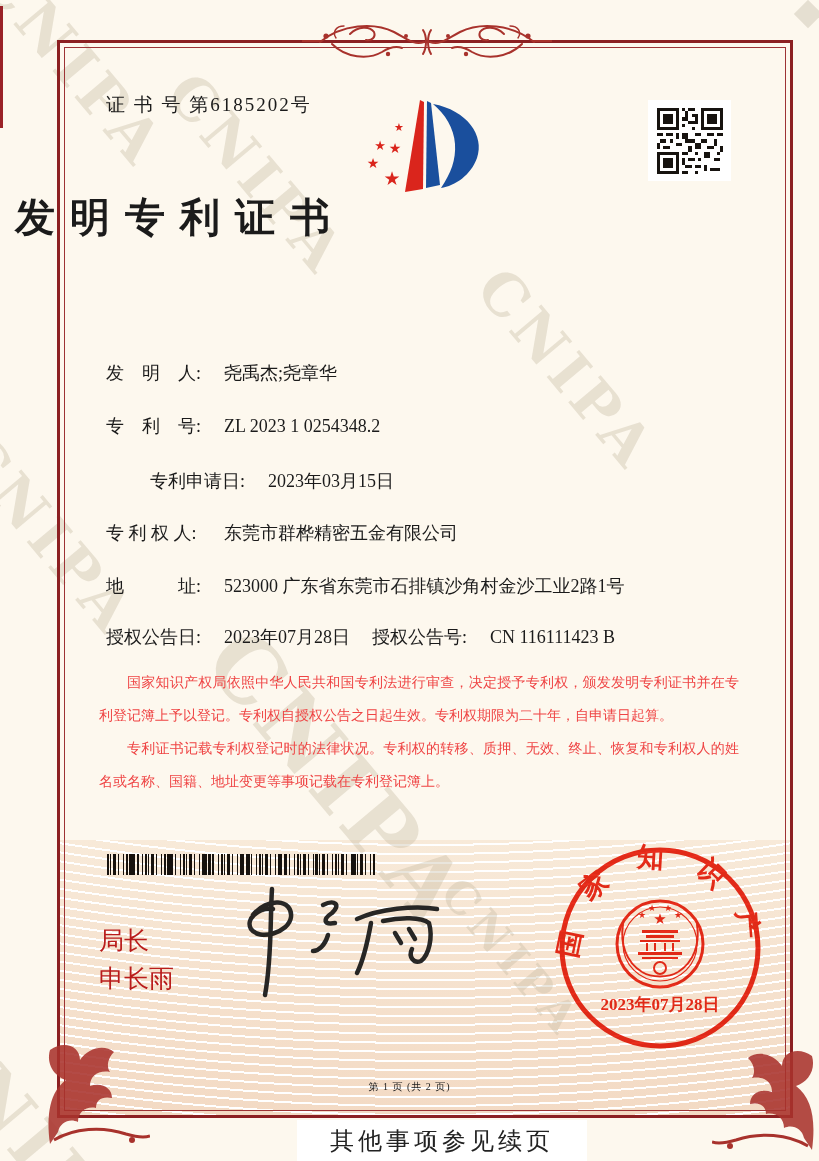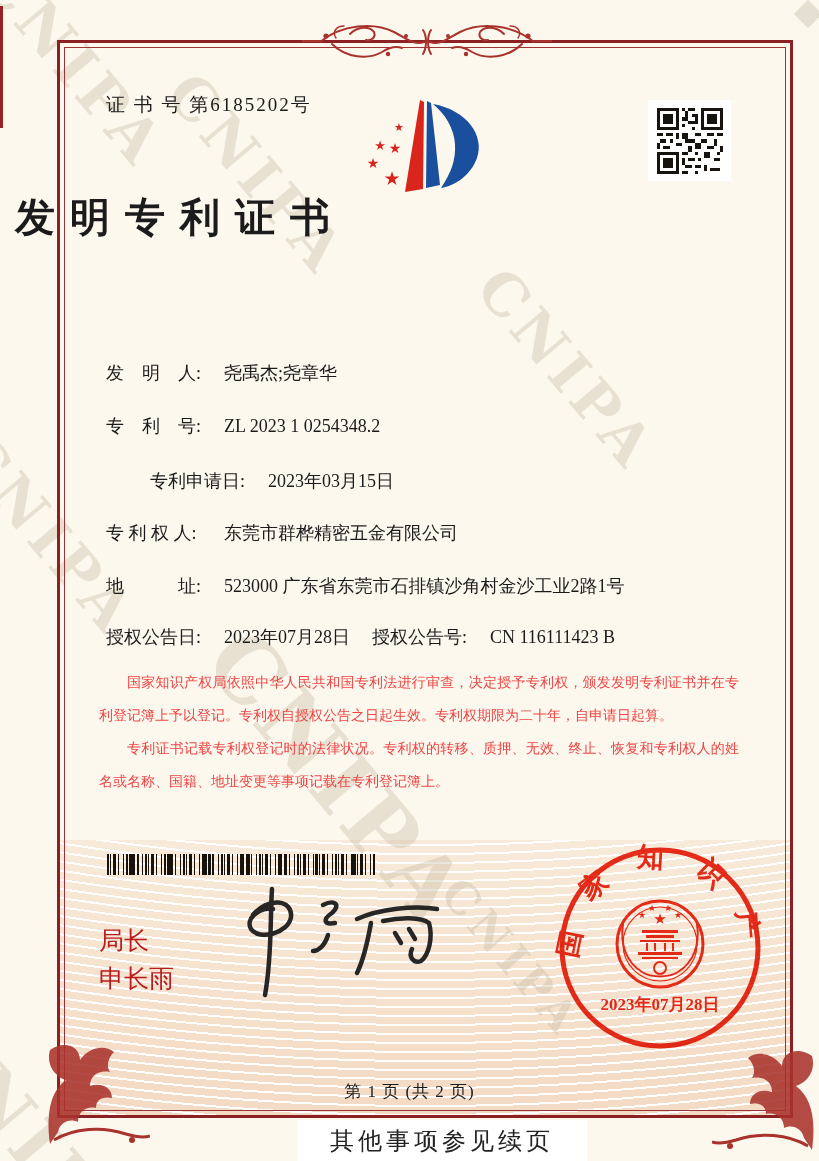--- a/index.html
+++ b/index.html
@@ -41,21 +41,21 @@
   .paras p{margin:0;text-indent:2em;}
   
   .barcode{position:absolute;left:107px;top:854px;width:269px;height:21px;z-index:5;
       background-image:
         repeating-linear-gradient(90deg,#17120e 0 2px,transparent 2px 3px,#17120e 3px 4px,transparent 4px 6px,#17120e 6px 9px,transparent 9px 11px,#17120e 11px 12px,transparent 12px 16px,#17120e 16px 17px,transparent 17px 19px),
         repeating-linear-gradient(90deg,transparent 0 23px,#17120e 23px 26px,transparent 26px 31px,#17120e 31px 32px,transparent 32px 37px);}
   .director{position:absolute;left:99px;font-size:25px;z-index:5;
       font-family:"Liberation Sans","DejaVu Sans",sans-serif;color:#b91c1c;}
   .signature{position:absolute;left:215px;top:885px;z-index:5;}
   .seal{position:absolute;left:553px;top:842px;z-index:6;mix-blend-mode:multiply;opacity:.95;}
-  .footer{position:absolute;left:0;top:1080px;width:819px;text-align:center;font-size:17px;
+  .footer{position:absolute;left:0;top:1080px;width:819px;text-align:center;font-size:10px;
       letter-spacing:1px;z-index:5;}
   .cont-box{position:absolute;left:297px;top:1120px;width:290px;height:41px;background:#ffffff;
       display:flex;align-items:center;justify-content:center;font-size:24px;letter-spacing:4px;
       color:#222;z-index:5;}
 </style>
 </head>
 <body>
 
 <div class="page">
 

